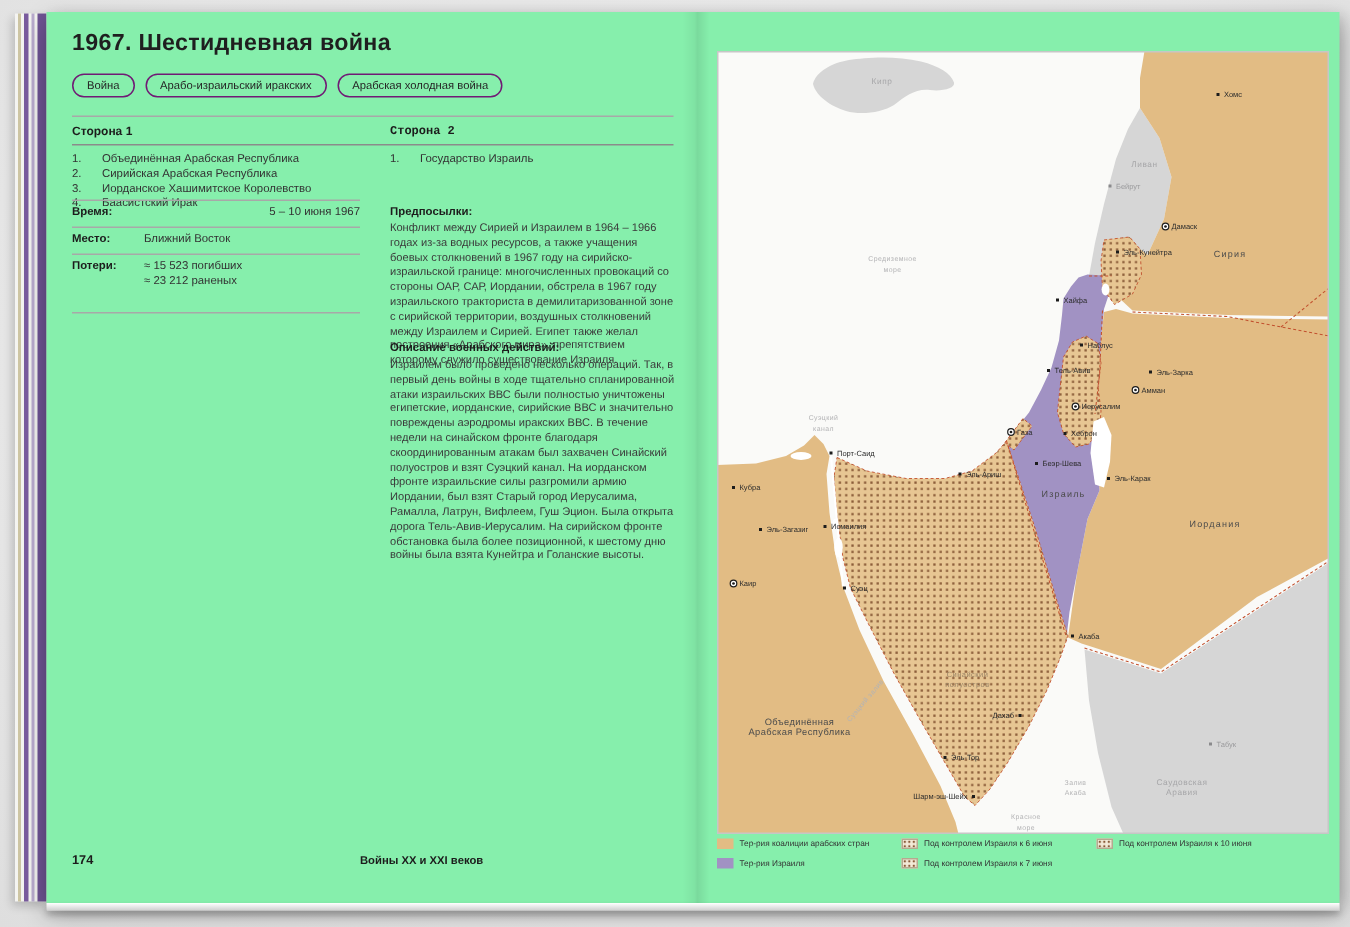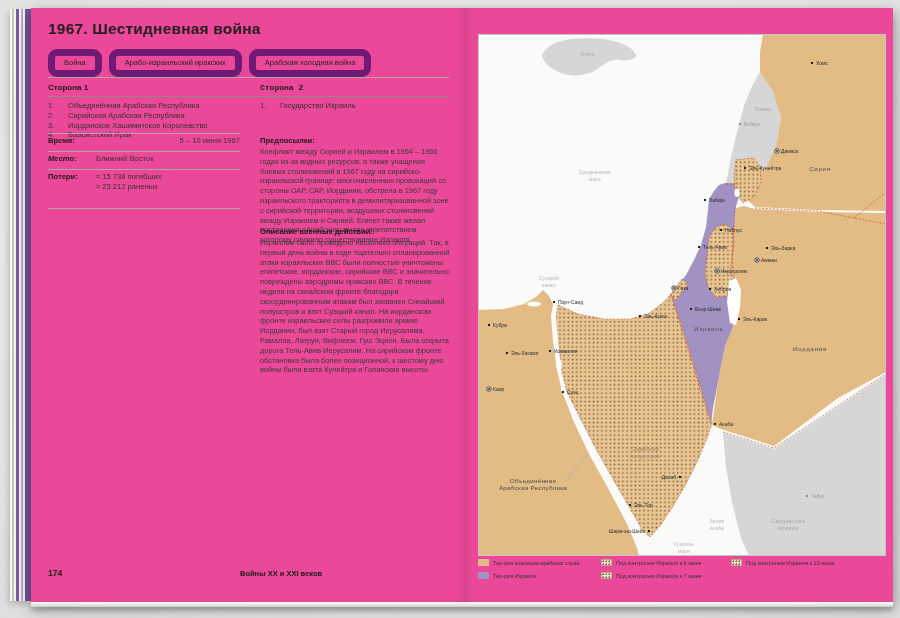--- a/index.html
+++ b/index.html
@@ -8,31 +8,31 @@
   .desk{position:absolute;inset:0;background:radial-gradient(ellipse at 50% 40%,#ededed 0%,#e6e6e6 70%,#dedede 100%);}
   
   .edges{position:absolute;left:10px;top:9px;width:22px;height:592px;background:#f4f4f1;
          box-shadow:-2px 3px 6px rgba(0,0,0,.18);}
   .stripe{position:absolute;top:0;bottom:0;}
   .st-beige{left:2px;width:2px;background:#cdc5a3;}
   .st-purple1{left:6px;width:3px;background:#7a5c9e;}
   .st-lav{left:10.5px;width:2.5px;background:#b9abce;}
   .st-purple2{left:15px;width:6px;background:#6f5494;}
   
-  .book{position:absolute;left:31px;top:8px;width:862px;height:594px;background:#ec4899;
+  .book{position:absolute;left:31px;top:8px;width:862px;height:594px;background:#86efac;
         box-shadow:0 7px 16px rgba(0,0,0,.30), 3px 2px 8px rgba(0,0,0,.12);}
   .book:after{content:"";position:absolute;left:0;right:0;bottom:-5px;height:5px;
         background:linear-gradient(#ffffff,#cfcfcf);box-shadow:0 3px 5px rgba(0,0,0,.25);}
   .fold{position:absolute;left:424px;top:0;width:18px;height:100%;
         background:linear-gradient(90deg,rgba(0,0,0,0) 0%,rgba(0,0,0,.05) 45%,rgba(0,0,0,.09) 55%,rgba(0,0,0,0) 100%);}
   
   .abs{position:absolute;}
   .title{left:17px;top:12px;font-size:15.5px;font-weight:bold;color:#1f1f1f;letter-spacing:.2px;}
   .tags{left:17px;top:41px;display:flex;gap:7px;}
-  .tag{border:7px solid #701a75;border-radius:9px;padding:2px 9px 3px;font-size:7.5px;color:#262626;white-space:nowrap;background:transparent;}
+  .tag{border:1px solid #701a75;border-radius:9px;padding:2px 9px 3px;font-size:7.5px;color:#262626;white-space:nowrap;background:transparent;}
   .hr{height:1px;background:#a8a8a8;}
   .hr-dark{height:1px;background:#8b8b8b;}
   .colhead{font-size:8px;font-weight:bold;color:#1c1c1c;}
   .numlist{font-size:7.6px;color:#333;line-height:9.8px;}
   .numlist .row{display:flex;}
   .numlist .n{width:20px;flex:0 0 20px;}
   .factlabel{font-size:7.6px;font-weight:bold;color:#1c1c1c;}
   .factvalue{font-size:7.6px;color:#333;white-space:pre-line;line-height:10px;}
   .sechead{font-size:7.6px;font-weight:bold;color:#1c1c1c;margin:0 0 2px 0;}
   .secbody{font-size:7.4px;color:#3a3a3a;line-height:9.8px;margin:0;text-align:left;}
@@ -112,27 +112,27 @@
     </div>
 
   <div class="abs hr" style="left:17px;top:125px;width:192px;"></div>
   <div class="abs" id="facts" style="left:17px;top:125px;width:192px;">
       <div style="position: absolute; left: 0px; top: 3px; width: 192px;">
         <span class="factlabel" style="position: absolute; left: 0px; top: 0px;">Время:</span>
         <span class="factvalue" style="position: absolute; left: 48px; top: 0px; width: 144px; text-align: right;">5 – 10 июня 1967</span>
         <div class="hr" style="position: absolute; left: 0px; top: 15px; width: 192px;"></div>
       </div>
       <div style="position: absolute; left: 0px; top: 21px; width: 192px;">
-        <span class="factlabel" style="position: absolute; left: 0px; top: 0px; font-style: italic;">Место:</span>
+        <span class="factlabel" style="position: absolute; left: 0px; top: 0px;">Место:</span>
         <span class="factvalue" style="position: absolute; left: 48px; top: 0px; width: 144px;">Ближний Восток</span>
         <div class="hr" style="position: absolute; left: 0px; top: 15px; width: 192px;"></div>
       </div>
       <div style="position: absolute; left: 0px; top: 39px; width: 192px;">
         <span class="factlabel" style="position: absolute; left: 0px; top: 0px;">Потери:</span>
-        <span class="factvalue" style="position: absolute; left: 48px; top: 0px; width: 144px;">≈ 15 738 погибших
+        <span class="factvalue" style="position: absolute; left: 48px; top: 0px; width: 144px;">≈ 15 523 погибших
 ≈ 23 212 раненых</span>
         <div class="hr" style="position: absolute; left: 0px; top: 36px; width: 192px;"></div>
       </div>
     </div>
 
   <div class="abs" style="left:229px;top:128px;width:190px;">
     <p class="sechead">Предпосылки:</p>
     <p class="secbody">Конфликт между Сирией и Израилем в 1964 – 1966 годах из-за водных ресурсов, а также учащения боевых столкновений в 1967 году на сирийско-израильской границе: многочисленных провокаций со стороны ОАР, САР, Иордании, обстрела в 1967 году израильского тракториста в демилитаризованной зоне с сирийской территории, воздушных столкновений между Израилем и Сирией. Египет также желал построения «Арабского мира», препятствием которому служило существование Израиля.</p>
   </div>
   <div class="abs" style="left:229px;top:219px;width:190px;">

